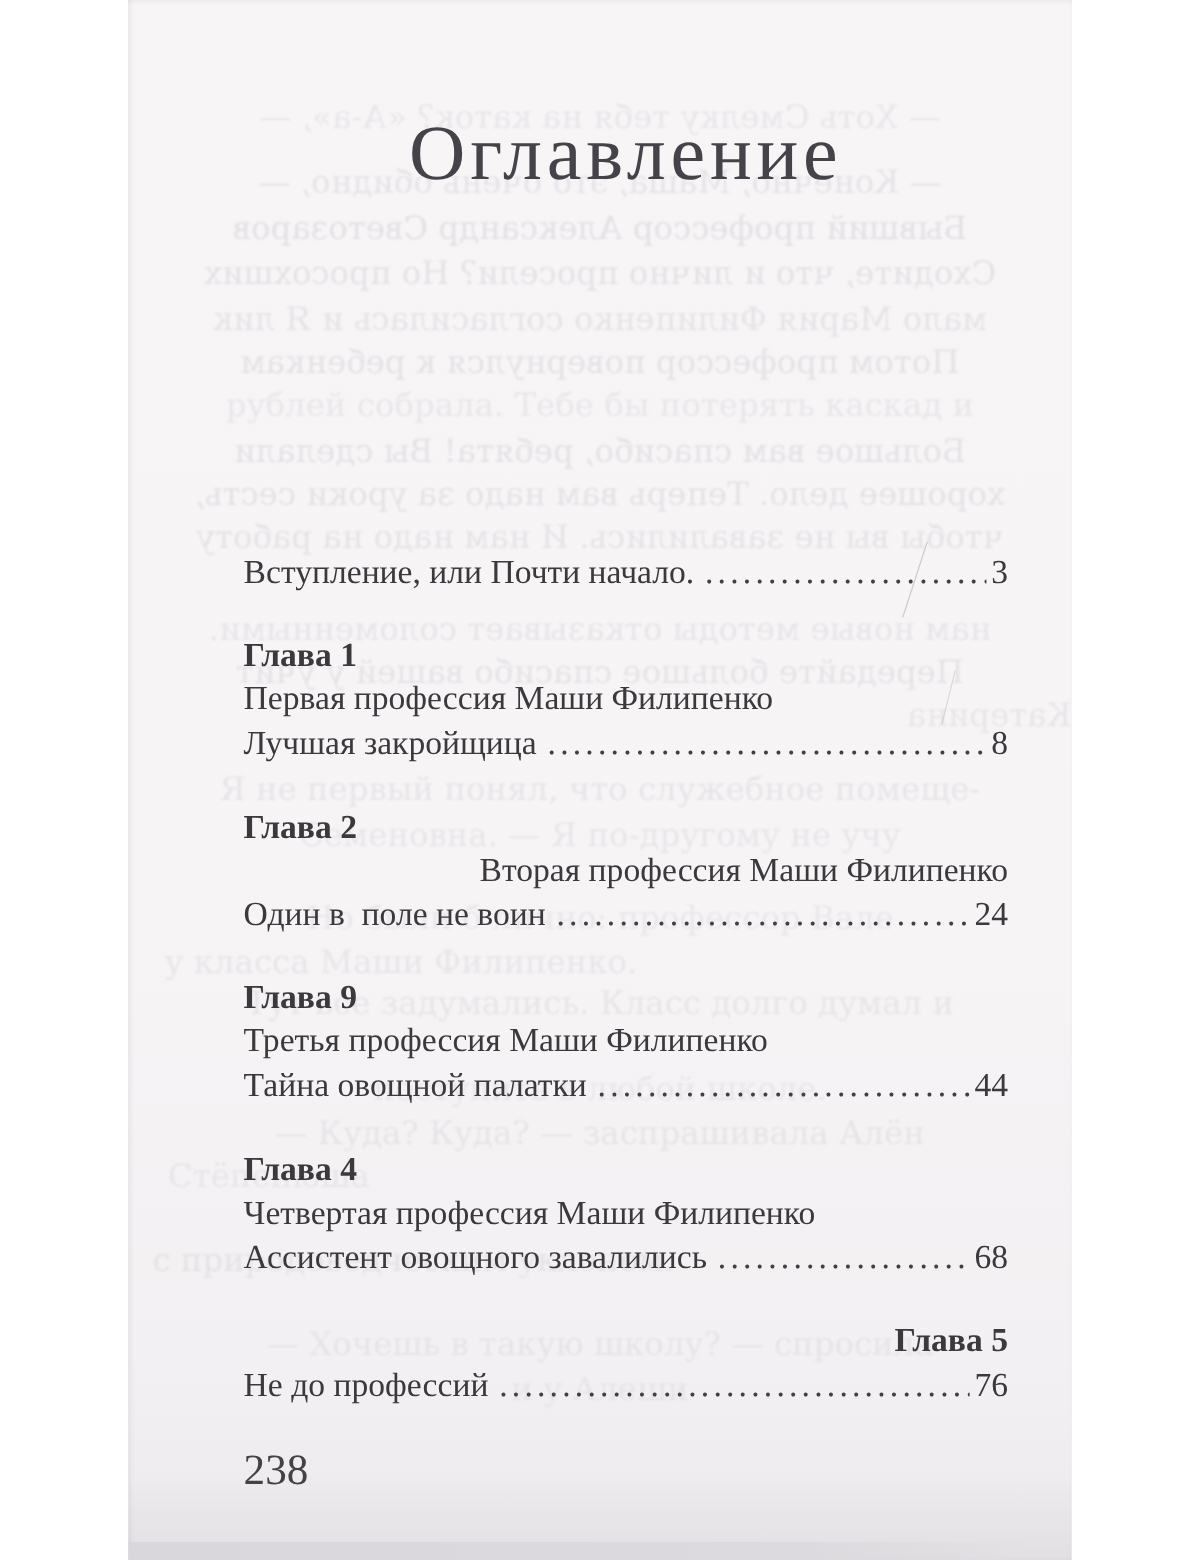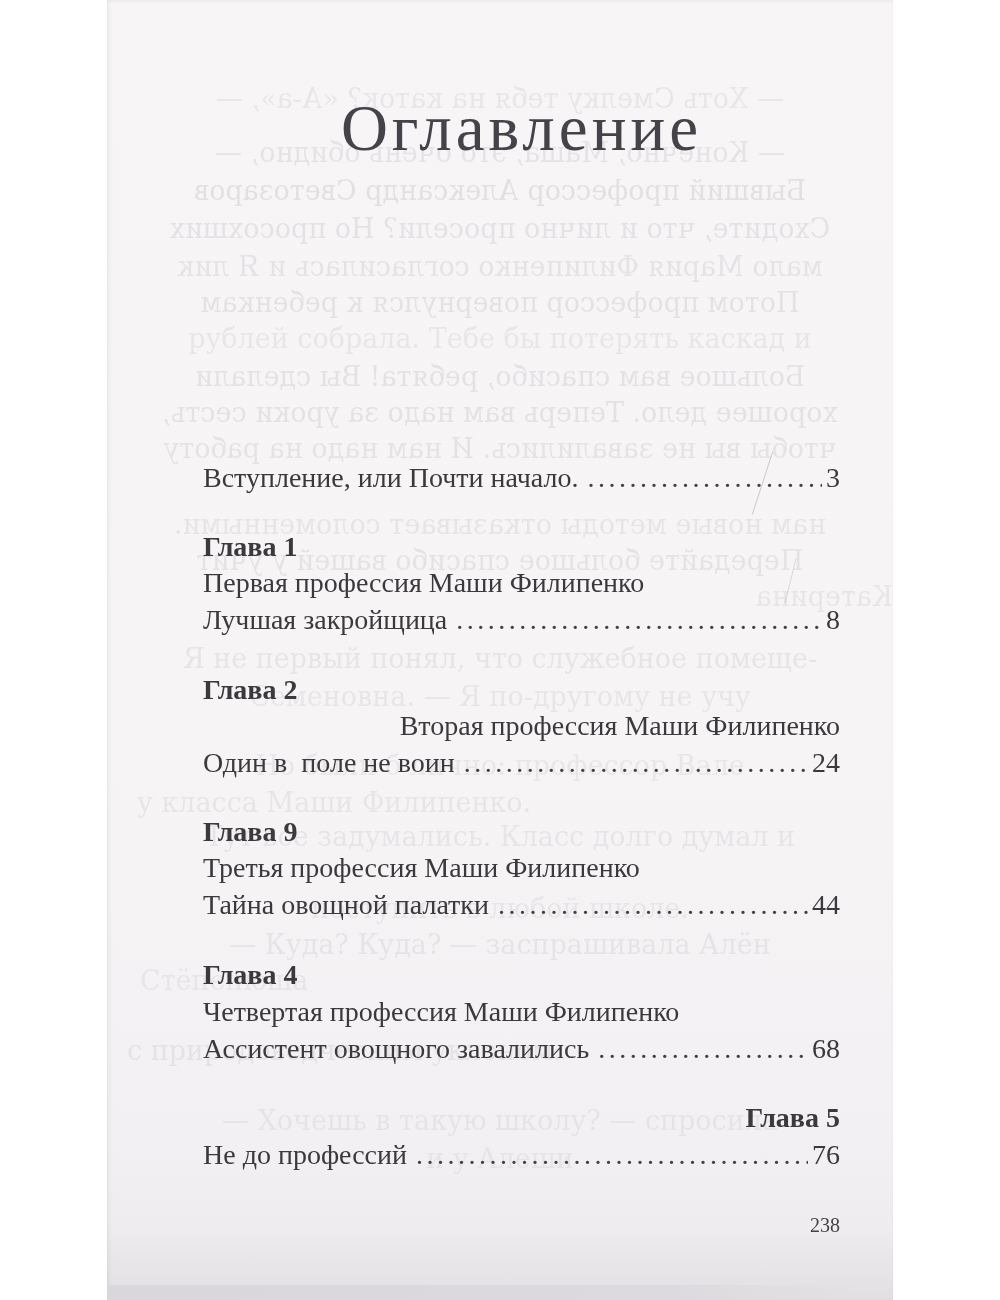--- a/index.html
+++ b/index.html
@@ -87,22 +87,22 @@
   .ch3-label  { top: 813px; }
   .ch3-sub    { top: 849px; }
   .ch3-leader { top: 886px; }
   .ch4-label  { top: 956px; }
   .ch4-sub    { top: 993px; }
   .ch4-leader { top: 1030px; }
   .ch5-label  { top: 1099px; text-align: right; }
   .ch5-leader { top: 1136px; justify-content: flex-end; }
   .folio {
     position: absolute; top: 1206px; left: 0; width: 100%;
-    text-align: right;
-    font-size: 20px;
+    text-align: left;
+    font-size: 36px;
     color: #444247;
   }
 </style>
 </head>
 <body>
 
 <div class="scan-page">
 
   <div class="ghost-layer">
       <div class="ghost mirror" style="top: 84px; opacity: 0.1;">— Хоть Смелку тебя на каток? «А-а», —</div>

